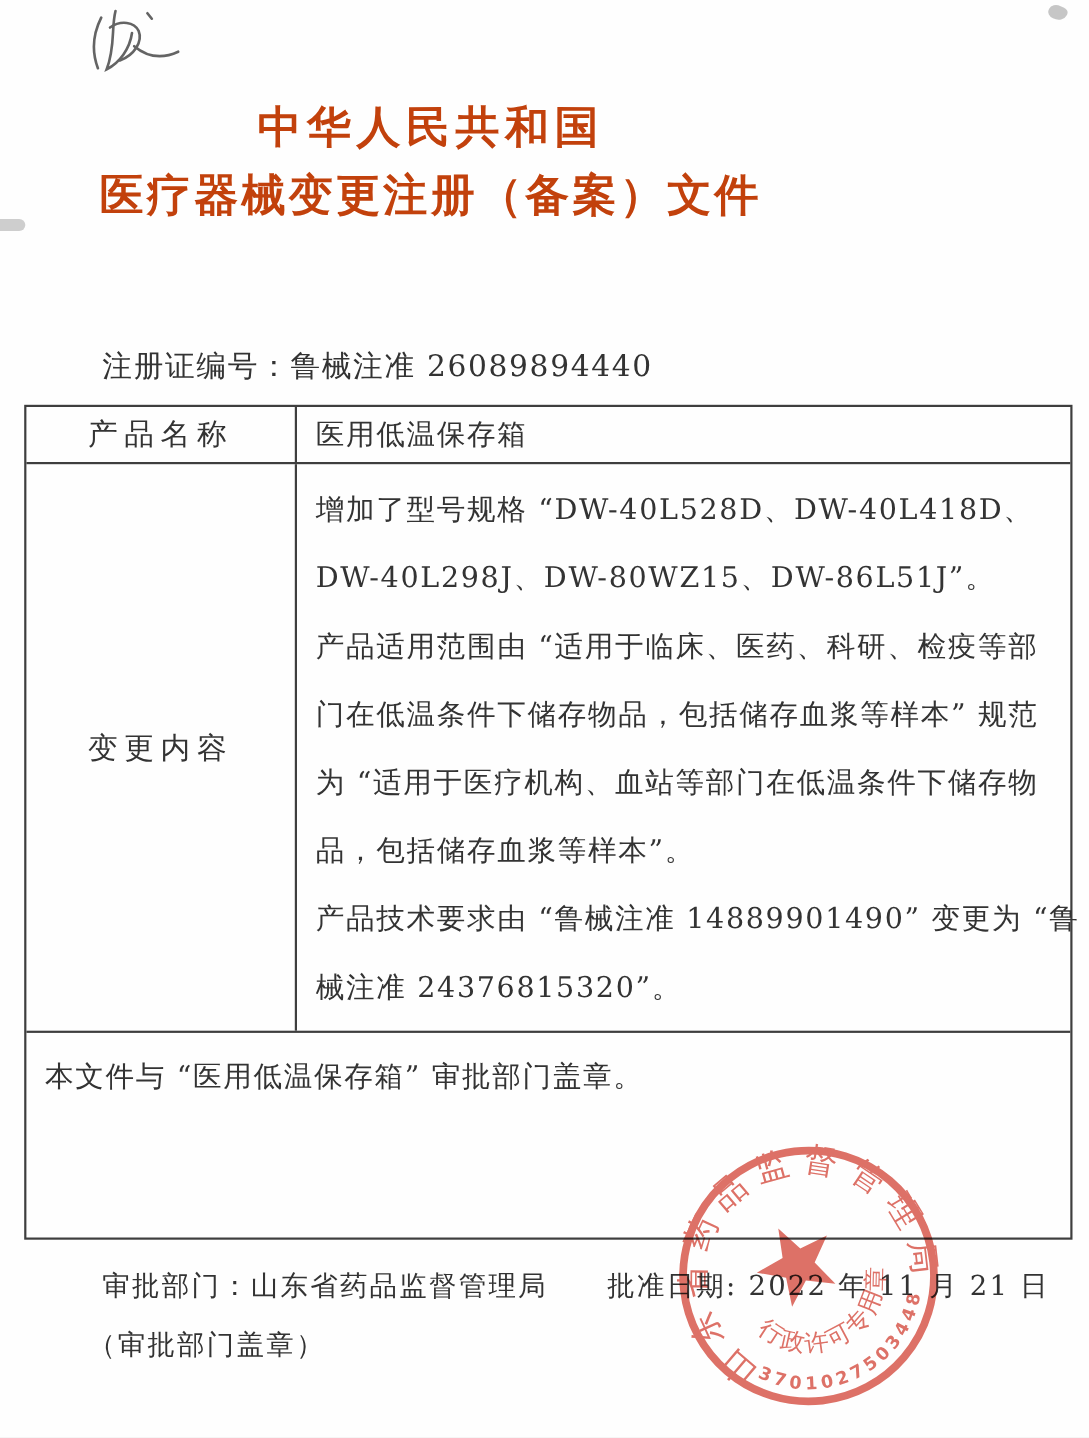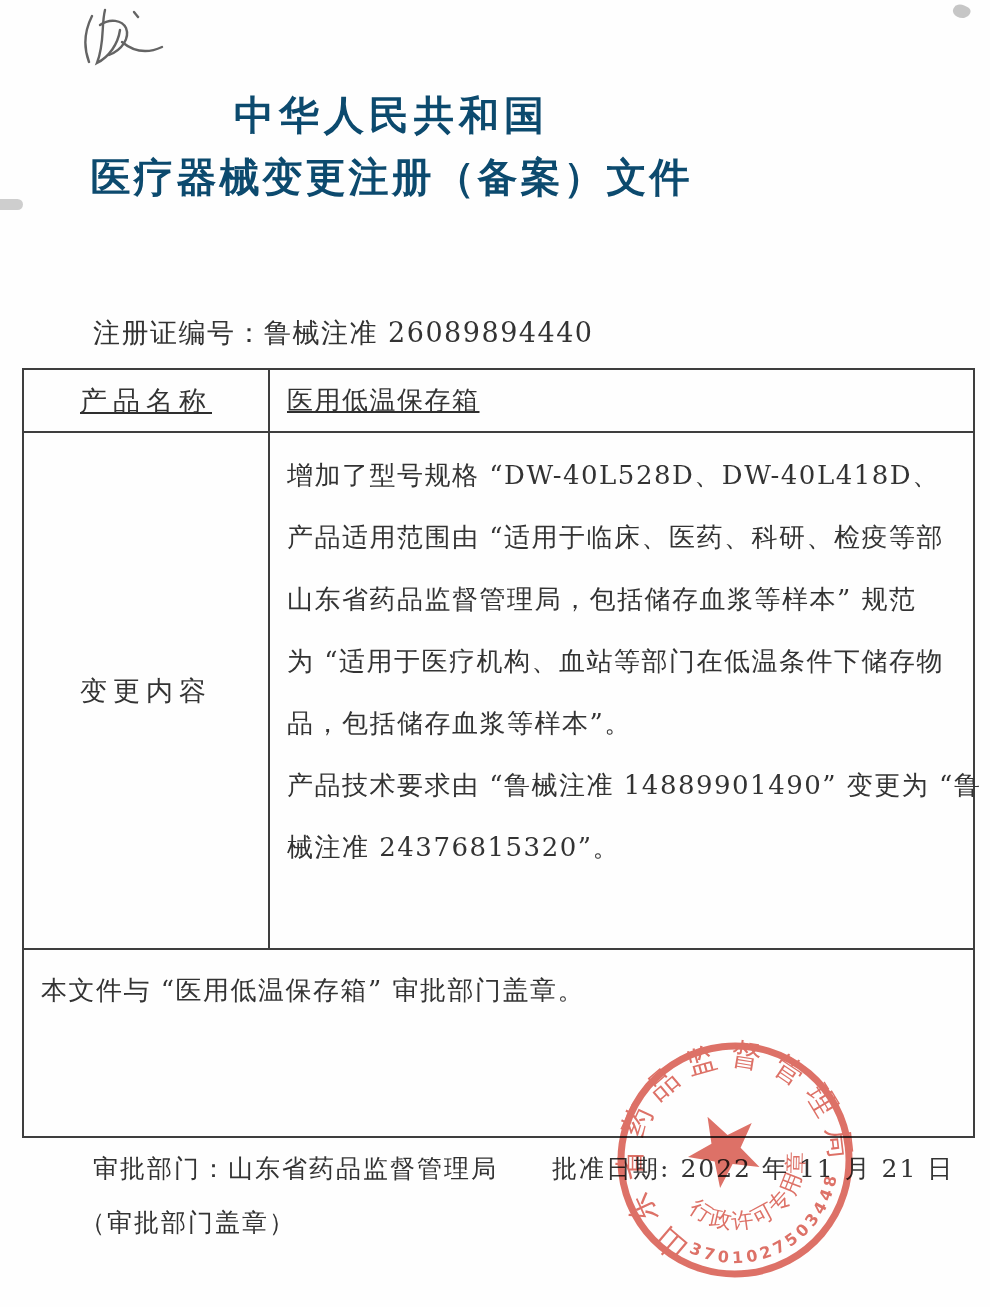--- a/index.html
+++ b/index.html
@@ -7,21 +7,21 @@
     position:relative;
     width:990px;height:1307px;
     background:#fefefe;
     overflow:hidden;
     font-family:"DejaVu Serif","Liberation Serif",serif;
     color:#2e2e2e;
   }
   .title{
     position:absolute;left:0;width:783px;text-align:center;
     font-family:"DejaVu Sans","Liberation Sans",sans-serif;
-    font-weight:bold;color:#0c4a6e;
+    font-weight:bold;color:#c2410c;
   }
   .title-1{top:88px;font-size:40px;letter-spacing:5px;}
   .title-2{top:150px;font-size:40px;letter-spacing:3px;}
   .reg-line{
     position:absolute;left:93px;top:315px;
     font-size:27px;letter-spacing:1.5px;color:#333;
   }
   .doc-table{
     position:absolute;left:22px;top:368px;width:953px;
     border:2px solid #3e3e3e;box-sizing:border-box;
@@ -33,21 +33,21 @@
     width:246px;flex:0 0 246px;box-sizing:border-box;
     border-right:2px solid #3e3e3e;
     display:flex;align-items:center;justify-content:center;
     font-size:27px;letter-spacing:6px;color:#333;
   }
   .cell-value{
     flex:1;box-sizing:border-box;
     padding:0 16px 0 17px;
     font-size:26px;color:#333;letter-spacing:1.5px;
   }
-  .r1{height:61px;text-decoration:underline;}
+  .r1{height:50px;}
   .r2{height:517px;}
   .r3{height:188px;}
   .r1 .cell-value{display:flex;align-items:center;}
   .r2 .cell-value{padding-top:11px;}
   .r2 .cell-value .tline{line-height:62px;white-space:nowrap;}
   .r3 .cell-value{padding-top:16px;}
   .r3 .cell-value .tline{line-height:48px;}
   .footer-text{position:absolute;font-size:25px;letter-spacing:2px;color:#333;}
   .approval-line{left:93px;top:1152px;}
   .seal-note{left:80px;top:1206px;}
@@ -88,22 +88,23 @@
 
   <div class="doc-table">
     <div class="trow r1">
       <div class="cell-label">产品名称</div>
       <div class="cell-value">医用低温保存箱</div>
     </div>
     <div class="trow r2">
       <div class="cell-label">变更内容</div>
       <div class="cell-value">
         <div class="tline">增加了型号规格 “DW-40L528D、DW-40L418D、</div>
+        <div class="tline">DW-40L298J、DW-80WZ15、DW-86L51J”。</div>
         <div class="tline">产品适用范围由 “适用于临床、医药、科研、检疫等部</div>
-        <div class="tline">山东省药品监督管理局，包括储存血浆等样本” 规范</div>
+        <div class="tline">门在低温条件下储存物品，包括储存血浆等样本” 规范</div>
         <div class="tline">为 “适用于医疗机构、血站等部门在低温条件下储存物</div>
         <div class="tline">品，包括储存血浆等样本”。</div>
         <div class="tline">产品技术要求由 “鲁械注准 14889901490” 变更为 “鲁</div>
         <div class="tline">械注准 24376815320”。</div>
       </div>
     </div>
     <div class="trow r3">
       <div class="cell-value">
         <div class="tline">本文件与 “医用低温保存箱” 审批部门盖章。</div>
       </div>

